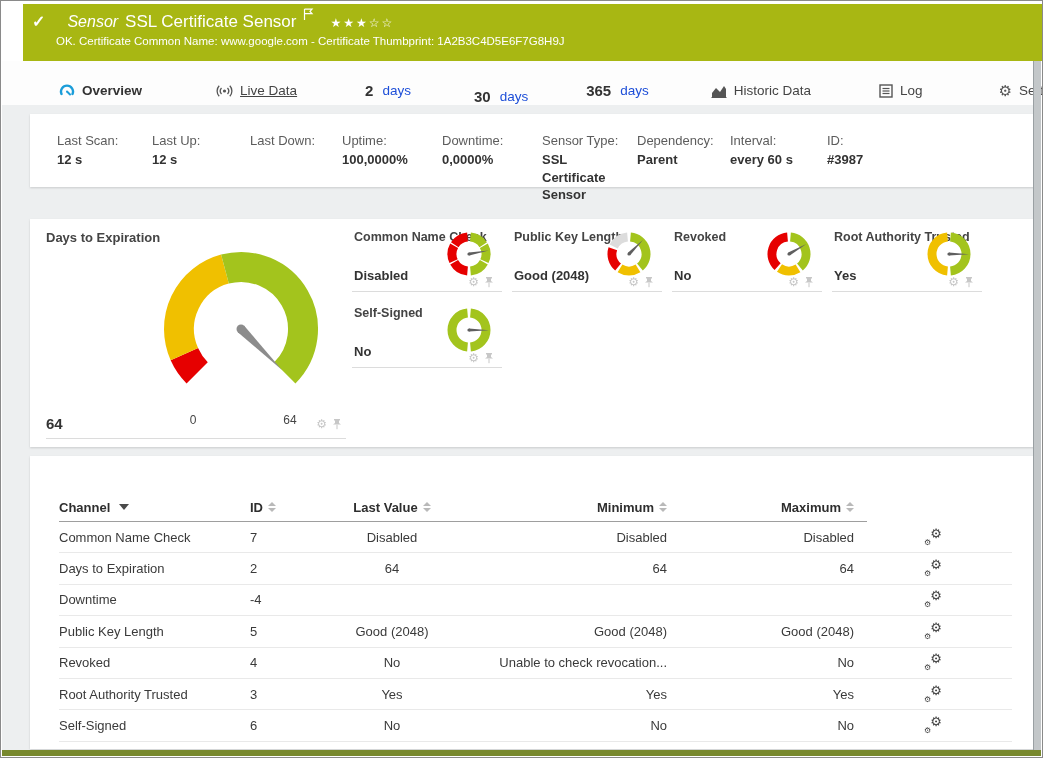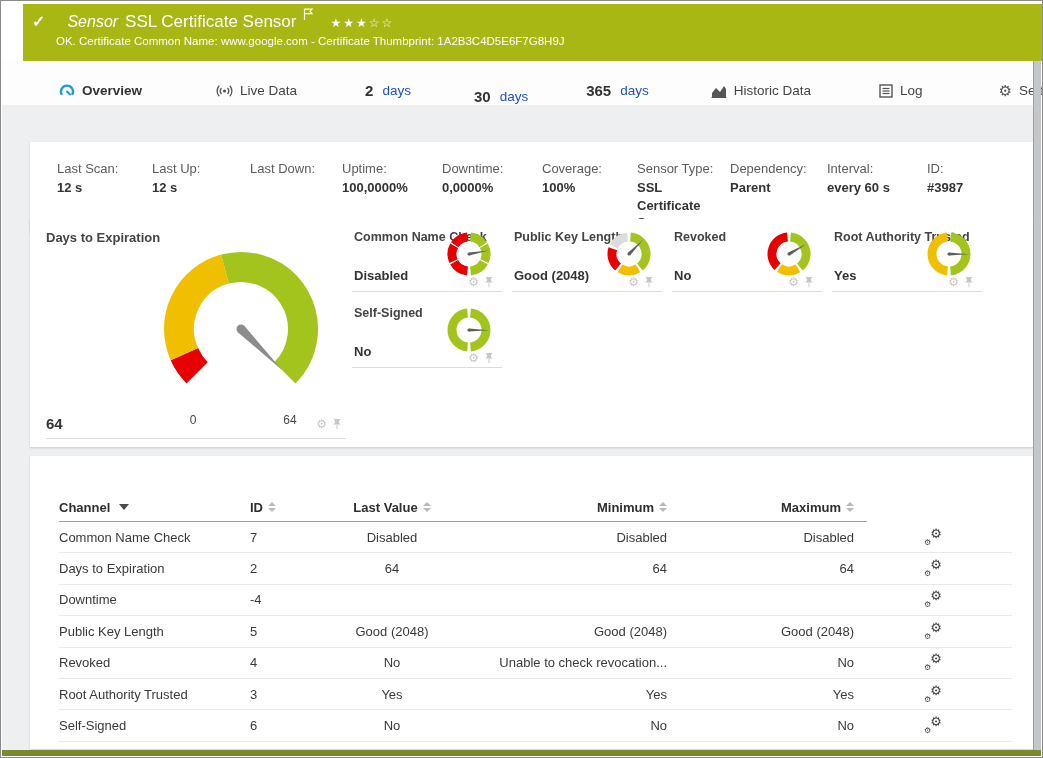--- a/index.html
+++ b/index.html
@@ -20,39 +20,39 @@
 
   
   .tabbar { position:absolute; left:1px; right:1px; top:60px; height:60px;
             background:#fdfdfd; border-bottom:1px solid #d2d2d2;
             display:flex; align-items:center; font-size:13.5px; color:#444; }
   .tab { height:100%; display:flex; align-items:center; gap:7px; position:relative;
          padding:0 10px; cursor:pointer; white-space:nowrap; }
   .tab-overview { margin-left:31px; padding:0 26px; font-weight:bold; color:#333; }
   .tab-overview::after { content:""; position:absolute; left:0; right:0; bottom:0;
                          height:4px; background:#1b9dd9; }
-  .tab-live     { margin-left:38px; }
+  .tab-live     { margin-left:38px;text-decoration:underline; }
   .tab-d2       { margin-left:48px; }
   .tab-d30      { margin-left:43px;margin-top:11px; }
   .tab-d365     { margin-left:38px; }
   .tab-historic { margin-left:42px; }
   .tab-log      { margin-left:48px;justify-content:center; }
   .tab-settings { margin-left:56px; }
   .tab .num { font-weight:bold; font-size:15px; color:#333; margin-right:2px; }
   .tab .daysw { color:#1d4ed8; }
   .tab svg { display:block; }
   .gear-glyph { font-size:15px; color:#555; line-height:1; }
 
   
   .main { position:absolute; left:1px; right:1px; top:104px; bottom:7px; background:#edeff0; }
   .panel { position:absolute; left:28px; width:1007px; background:#fff;
            box-shadow:0 1px 2px rgba(0,0,0,.15); }
 
   
-  .panel-info { top:9px; height:91px;margin-top:28px; }
+  .panel-info { top:9px; height:73px; }
   .info-grid { display:grid; padding:19px 0 0 27px; font-size:13px;
                grid-template-columns:95px 98px 92px 100px 100px 95px 93px 97px 100px auto; }
   .info-label { color:#5c5c5c; }
   .info-value { font-weight:bold; color:#333; margin-top:3px; padding-right:14px; line-height:1.35; }
 
   
   .panel-gauges { top:114px; height:228px; }
   .bigcell { position:absolute; left:0; top:0; width:330px; height:228px; }
   .bigtitle { position:absolute; left:16px; top:11px; font-size:13px; font-weight:bold; color:#444; }
   .bigdial  { position:absolute; left:106px; top:20px; }
@@ -201,24 +201,20 @@
           <div>
             <div class="info-label">Uptime:</div>
             <div class="info-value">100,0000%</div>
           </div>
 
           <div>
             <div class="info-label">Downtime:</div>
             <div class="info-value">0,0000%</div>
           </div>
 
-          <div>
-            <div class="info-label">Coverage:</div>
-            <div class="info-value">100%</div>
-          </div>
 
           <div>
             <div class="info-label">Sensor Type:</div>
             <div class="info-value">SSL Certificate Sensor</div>
           </div>
 
           <div>
             <div class="info-label">Dependency:</div>
             <div class="info-value">Parent</div>
           </div>

